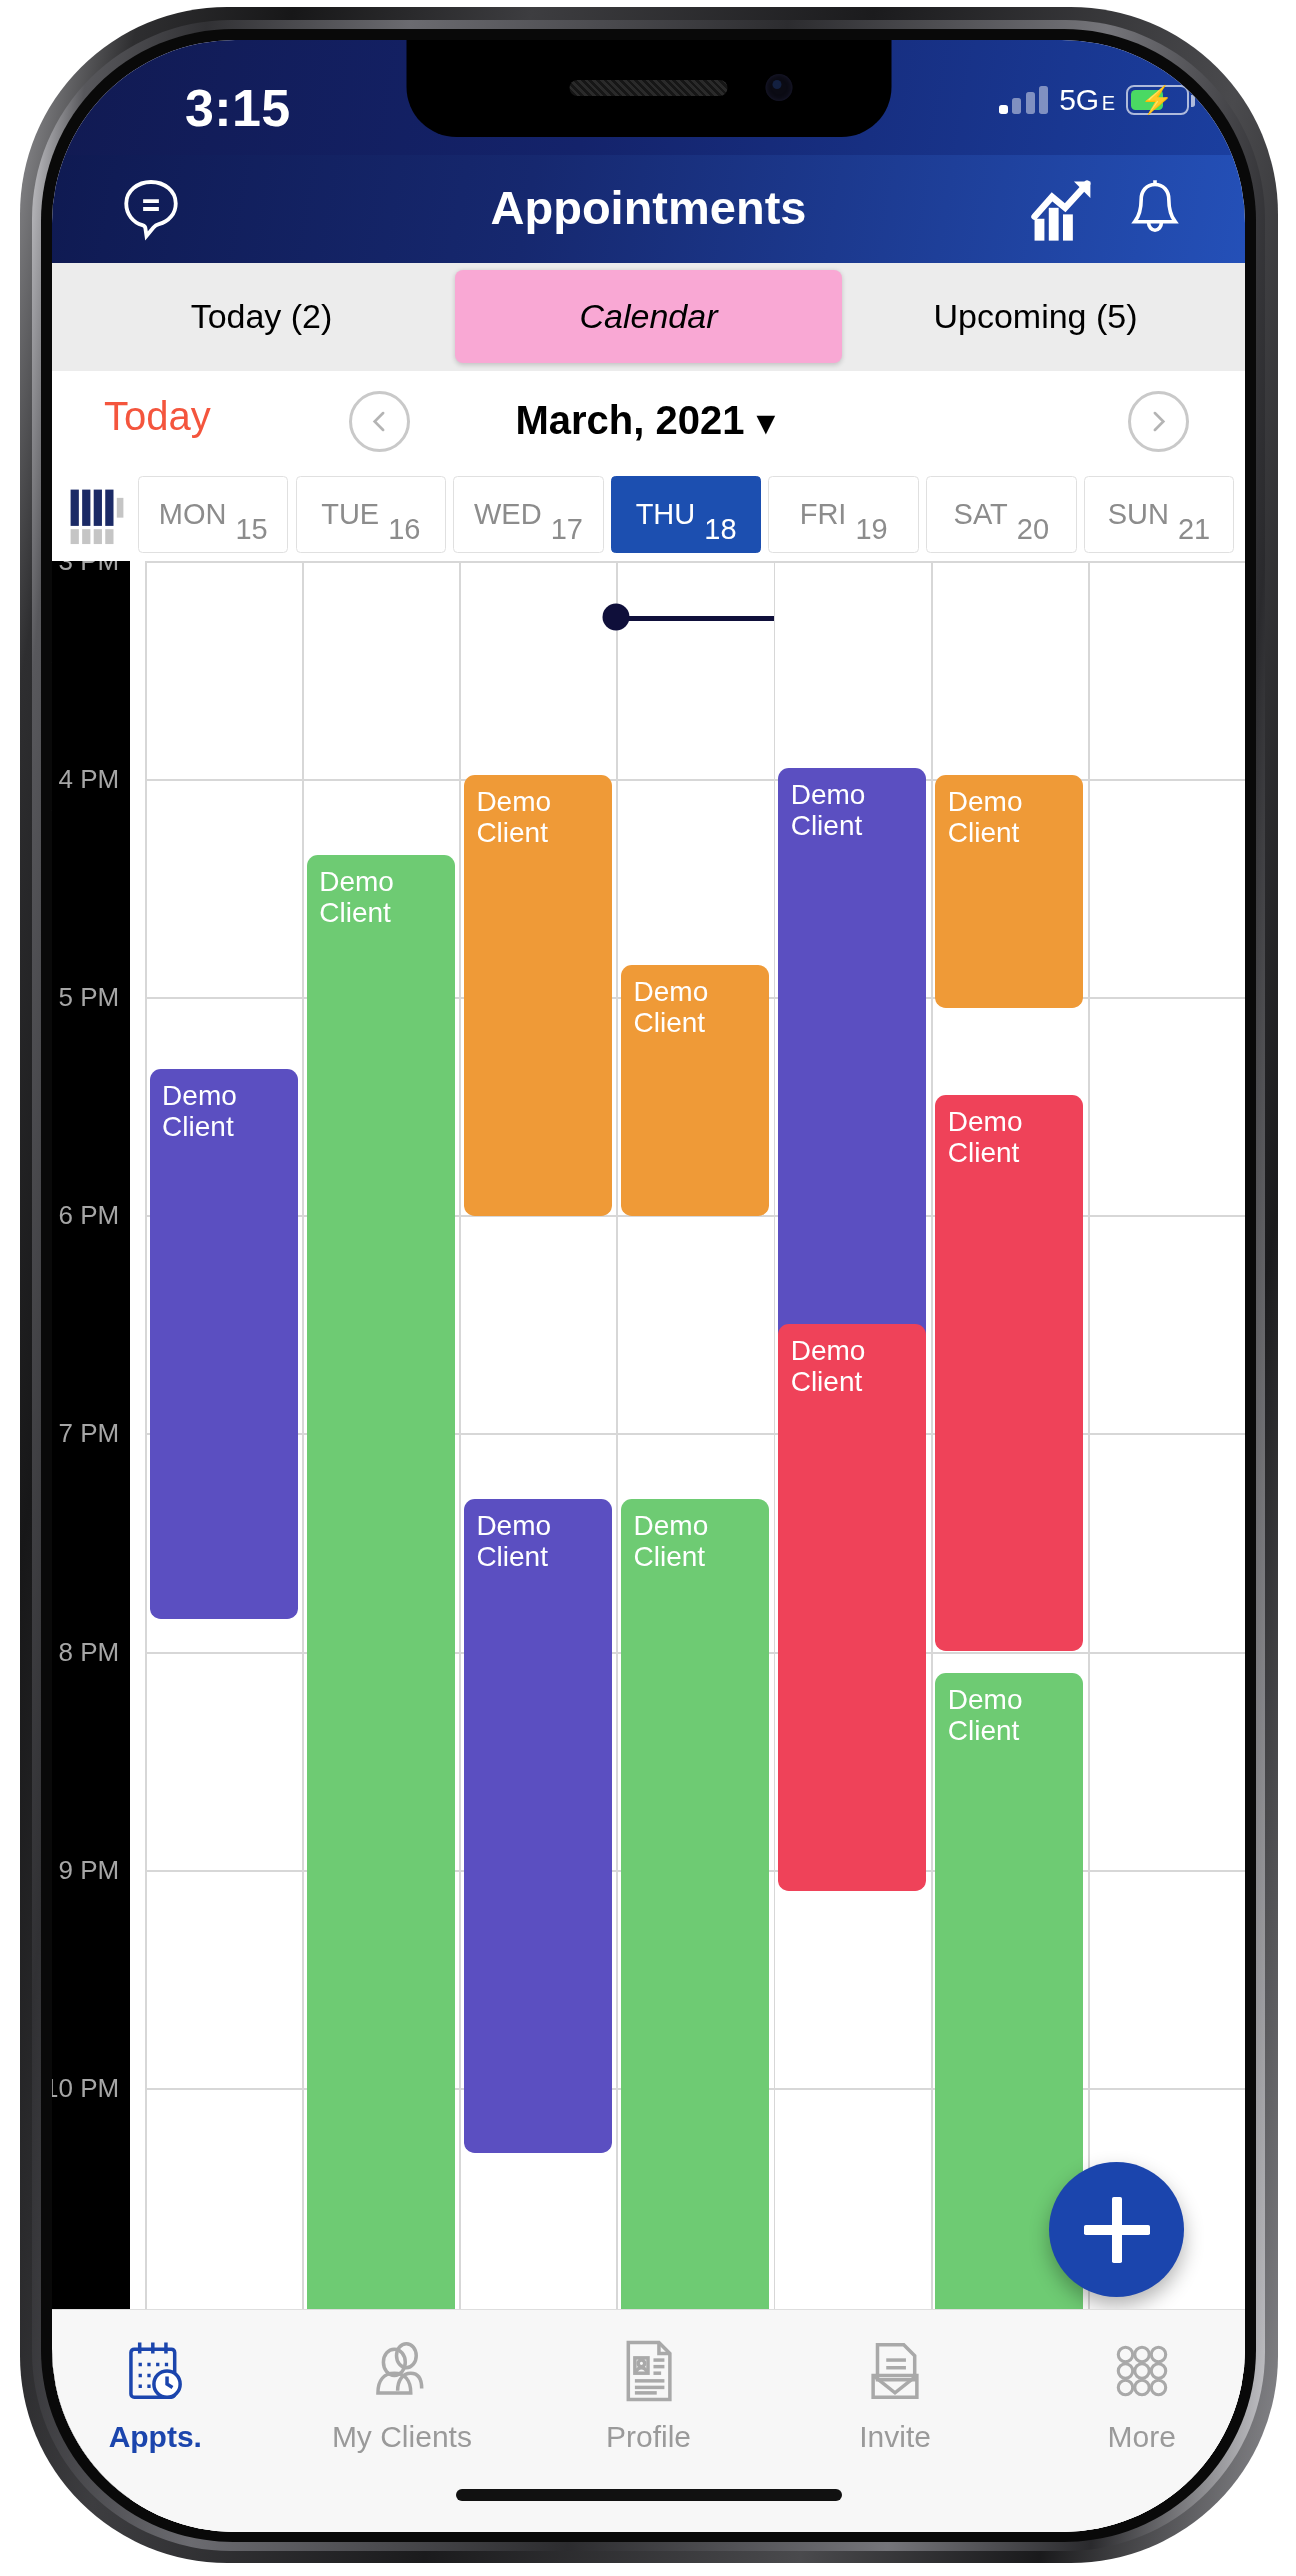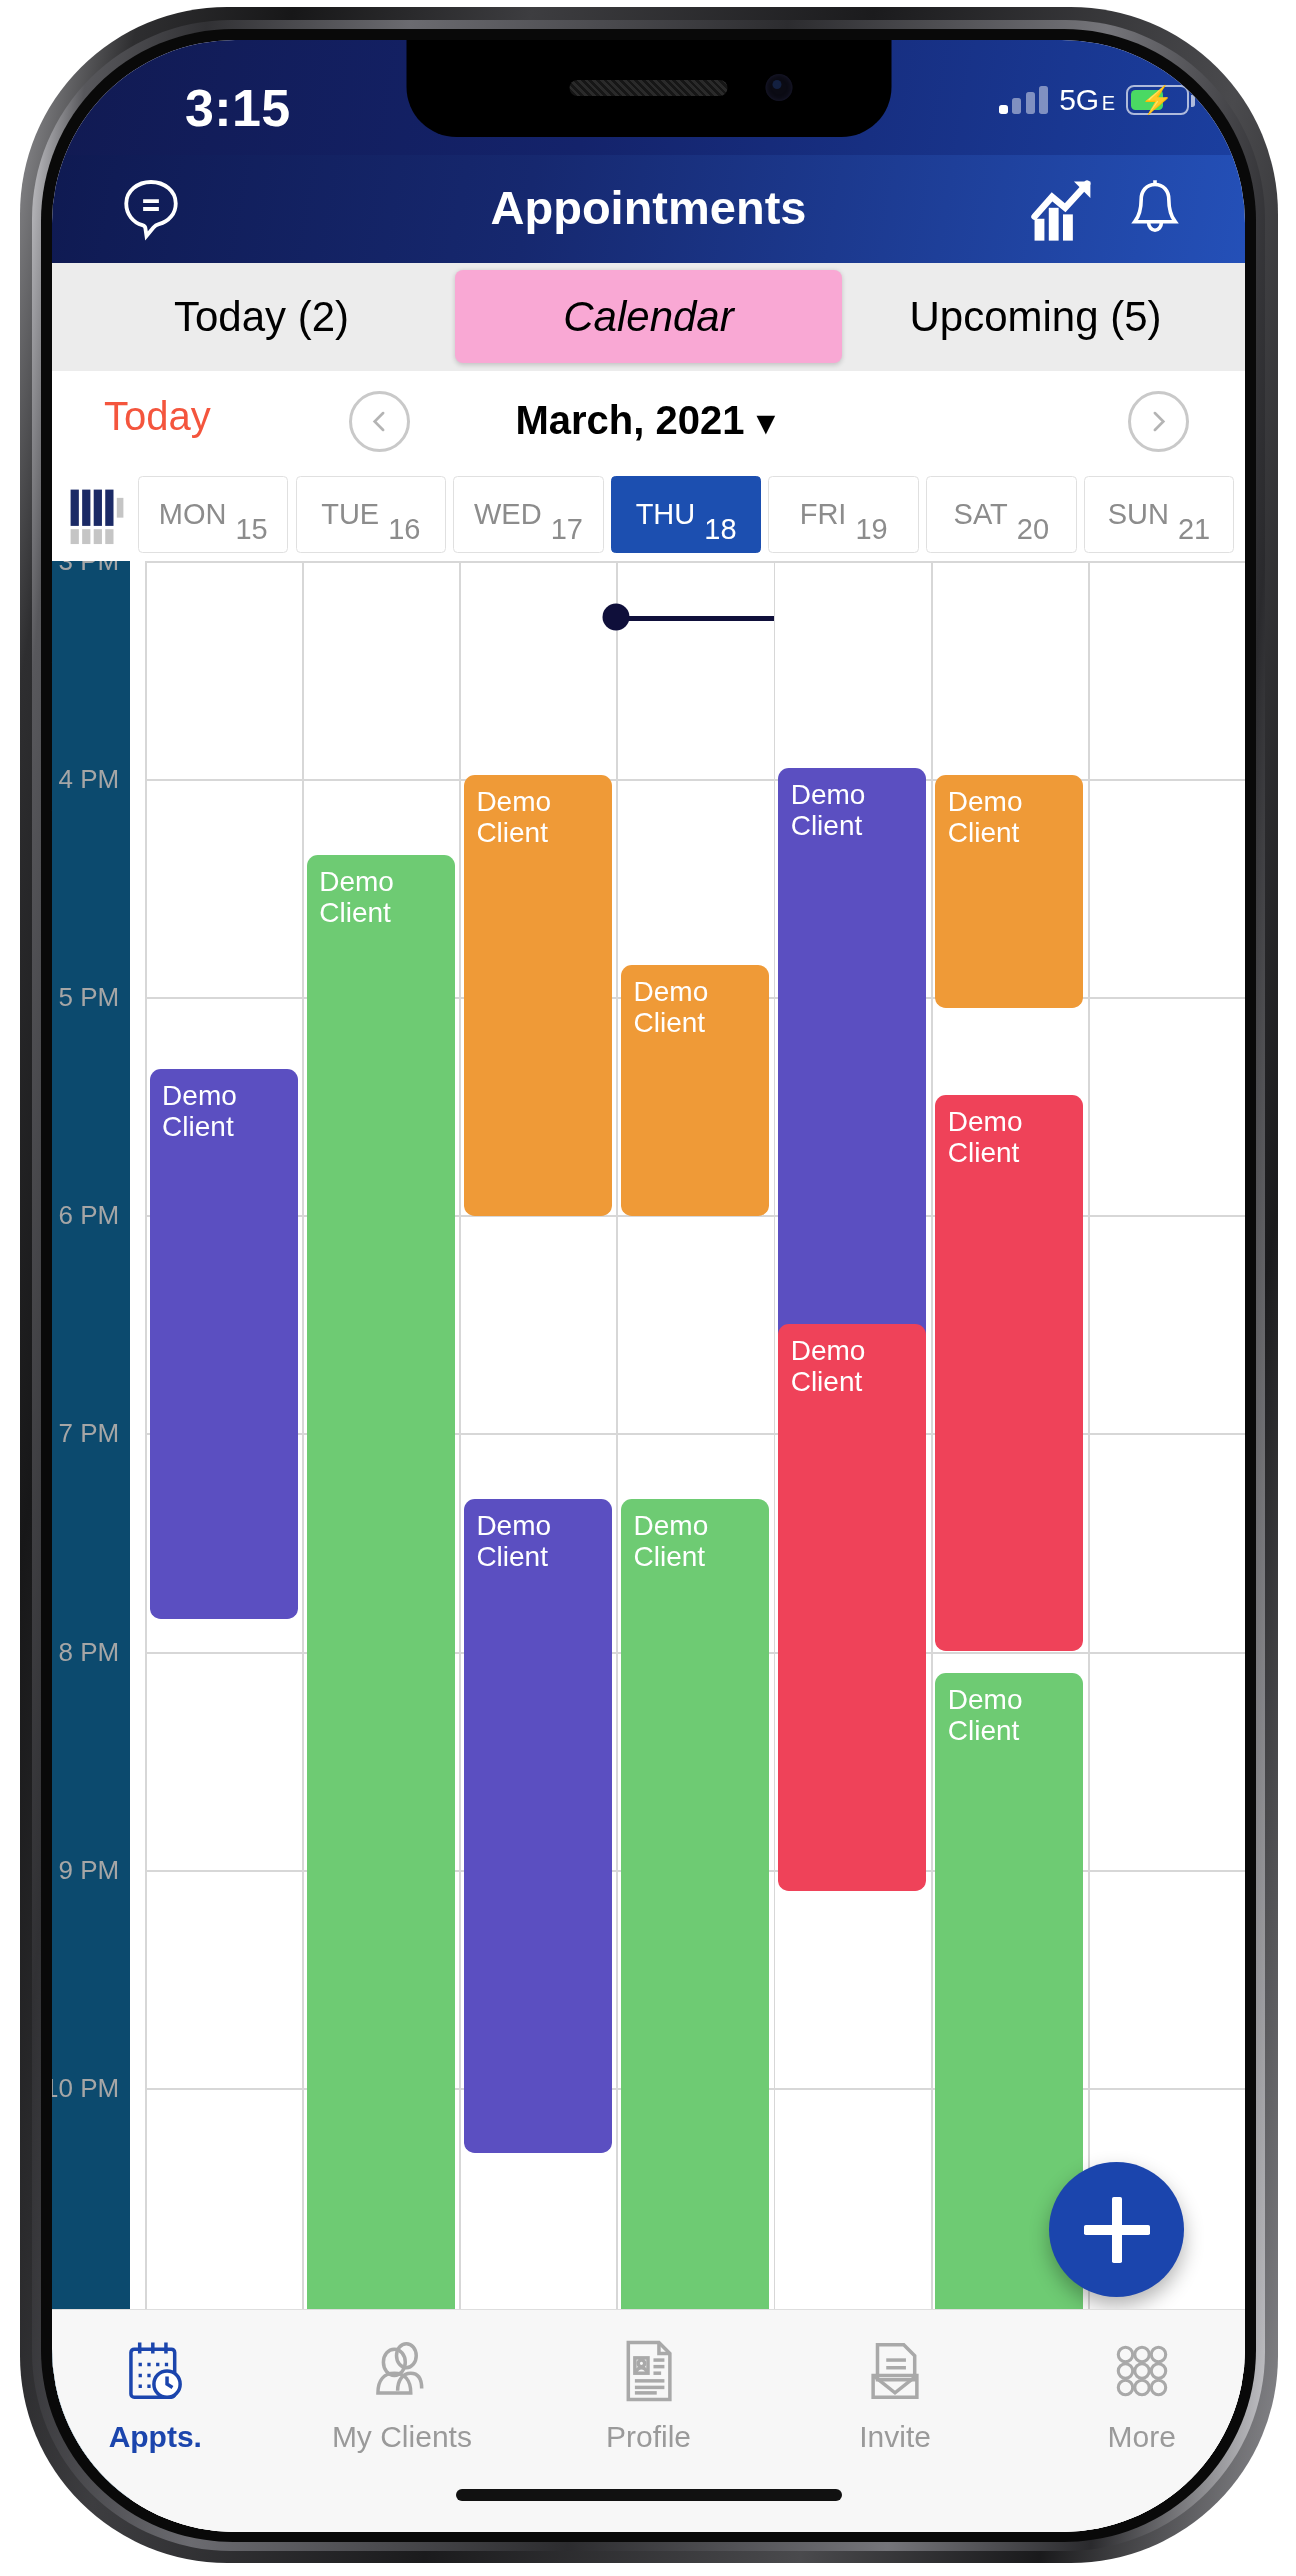--- a/index.html
+++ b/index.html
@@ -50,21 +50,21 @@
   
   .navbar{position:absolute;left:0;top:115px;width:100%;height:108px;
     background:linear-gradient(100deg,#0f1a52 0%,#16286f 40%,#2450b8 100%);z-index:20;}
   .nav-title{position:absolute;left:0;right:0;top:25px;text-align:center;color:#fff;font-size:47px;font-weight:600;}
   .nav-left{position:absolute;left:63px;top:18px;width:72px;height:72px;}
   .nav-right{position:absolute;right:56px;top:20px;display:flex;align-items:center;gap:23.4px;}
 
   
   .segwrap{position:absolute;left:0;top:223px;width:100%;height:108px;background:#ececec;z-index:10;}
   .seg{position:absolute;left:16px;right:16px;top:7.2px;height:93px;display:flex;}
-  .seg > div{flex:1;display:flex;align-items:center;justify-content:center;font-size:42px;color:#000;}
+  .seg > div{flex:1;display:flex;align-items:center;justify-content:center;font-size:34px;color:#000;}
   .seg .active{background:#f9a8d4;border-radius:8px;box-shadow:0 1.8px 5.4px rgba(0,0,0,.18);font-style:italic;}
 
   
   .monthbar{position:absolute;left:0;top:331px;width:100%;height:97px;background:#fff;z-index:10;}
   .today-link{position:absolute;left:52px;top:23.4px;font-size:40px;color:#f4553d;text-align:right;}
   .circbtn{position:absolute;top:20px;width:61px;height:61px;border-radius:50%;border:3.6px solid #c9c9c9;box-sizing:border-box;
     display:flex;align-items:center;justify-content:center;color:#b4b4b4;font-size:36px;line-height:1;}
   .circ-prev{left:297px;}
   .circ-next{right:56px;}
   .monthlabel{position:absolute;left:0;right:0;top:27px;text-align:center;font-size:40px;font-weight:600;color:#000;}
@@ -73,21 +73,21 @@
   
   .daystrip{position:absolute;left:0;top:428px;width:100%;height:93px;background:#fff;display:flex;align-items:center;padding:0 10.8px;box-sizing:border-box;gap:7.2px;z-index:10;}
   .viewicon{width:68px;height:68px;flex:0 0 68px;display:flex;align-items:flex-end;justify-content:center;}
   .daycell{flex:1;height:77px;border:1.8px solid #e0e0e0;border-radius:4.5px;display:flex;align-items:center;justify-content:center;
     font-size:29px;color:#8c8c8c;box-sizing:border-box;white-space:nowrap;}
   .daycell.sel{background:#1c4fb0;border-color:#1c4fb0;color:#fff;}
   .daycell .dnum{margin-left:9px;margin-top:30px;}
 
   
   .calwrap{position:absolute;left:0;top:521px;width:100%;bottom:0;background:#fff;overflow:hidden;}
-  .gutter{position:absolute;left:0;top:0;width:78px;bottom:4px;background:#0c4a6e;z-index:5;}
+  .gutter{position:absolute;left:0;top:0;width:78px;bottom:4px;background:#000000;z-index:5;}
   .hourlabel{position:absolute;right:10.8px;font-size:26px;color:#a6a6a6;transform:translateY(-50%);white-space:nowrap;}
   .grid{position:absolute;left:93px;right:0;top:0;bottom:0;}
   .hline{position:absolute;left:0;right:0;height:1.8px;background:#d7d7d7;}
   .vline{position:absolute;top:0;bottom:0;width:1.8px;background:#d7d7d7;}
 
   .event{position:absolute;border-radius:10.8px;color:#fff;font-size:28px;line-height:1.12;padding:10.8px 9px 0 12.6px;
     box-sizing:border-box;overflow:hidden;word-break:break-word;}
 
   .nowline{position:absolute;height:4.5px;background:#0f0f3a;z-index:6;}
   .nowdot{position:absolute;width:27px;height:27px;border-radius:50%;background:#0f0f3a;z-index:7;transform:translate(-50%,-50%);}

